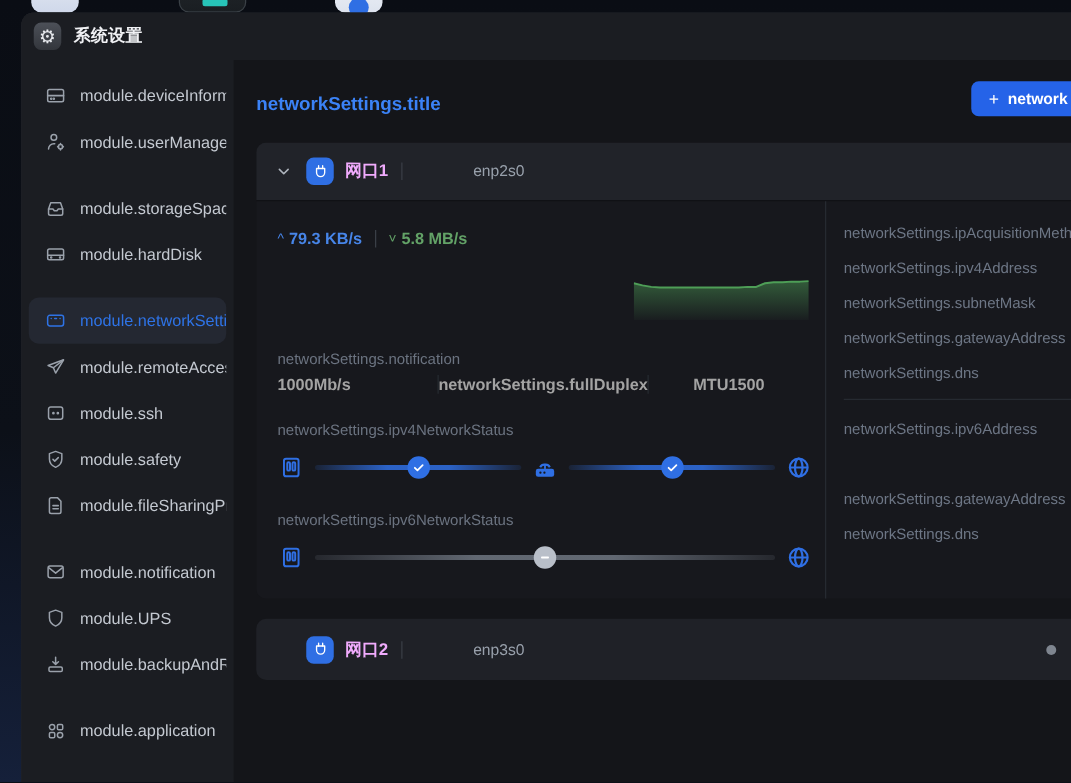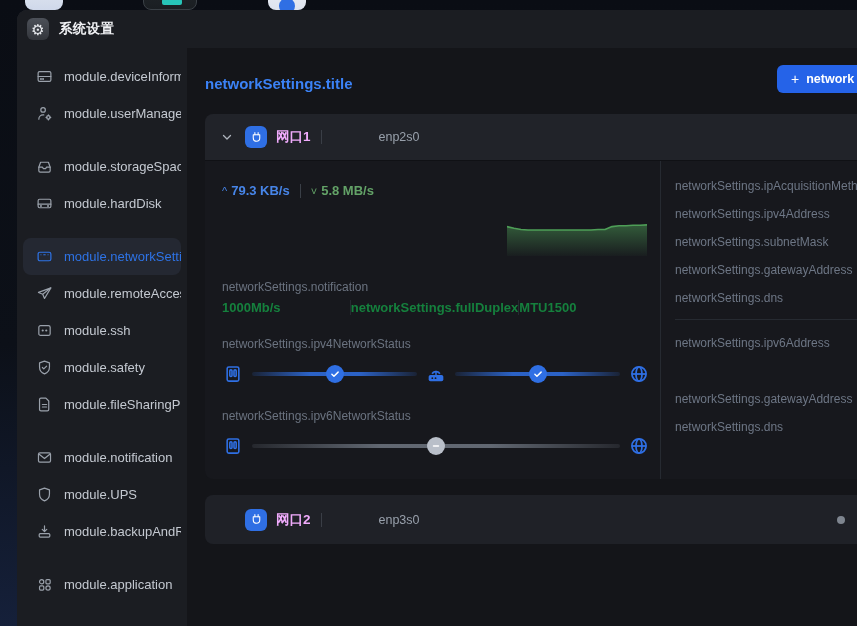--- a/index.html
+++ b/index.html
@@ -56,23 +56,23 @@
   .speeds { display:flex; align-items:center; gap:10px; }
   .speed { font-size:13px; font-weight:bold; display:flex; align-items:center; gap:4px; }
   .speed.up { color:#4785e8; }
   .speed.down { color:#63a267; }
   .speed .arr { font-size:11px; font-weight:normal; }
   .speed-div { width:1px; height:14px; background:#3a3f47; }
   .spark-wrap { display:flex; justify-content:flex-end; margin-top:16px; padding-right:3px; }
 
   .cfg-label { margin-top:24px; }
   .cfg-row { display:flex; margin-top:6px; }
-  .cfg-cell { flex:1; color:#15803d; font-size:13px; font-weight:bold; }
+  .cfg-cell { flex:1; color:#a3a3a3; font-size:13px; font-weight:bold; }
   .cfg-cell.mid { text-align:center; border-left:1px solid #262a31; border-right:1px solid #262a31; }
-  .cfg-cell.right { text-align:left; padding-right:3px; }
+  .cfg-cell.right { text-align:center; padding-right:3px; }
 
   .st-label { margin-top:22px; }
   .status-row { display:flex; align-items:center; margin-top:10px; height:26px; }
   .node-icon { width:22px; height:22px; color:#2f6fe4; flex:none; display:flex; align-items:center; justify-content:center; }
   .seg { flex:1; position:relative; height:4px; border-radius:2px; margin:0 8px; }
   .seg.blue { background:linear-gradient(90deg,rgba(47,111,228,.12),rgba(47,111,228,.85) 35%,rgba(47,111,228,.85) 65%,rgba(47,111,228,.12)); }
   .seg.gray { background:linear-gradient(90deg,rgba(122,130,142,.15),rgba(122,130,142,.75) 35%,rgba(122,130,142,.75) 65%,rgba(122,130,142,.15)); }
   .seg .badge { position:absolute; left:50%; top:50%; transform:translate(-50%,-50%); width:18px; height:18px; border-radius:50%; display:flex; align-items:center; justify-content:center; }
   .badge.check { background:#2f6fe4; color:#fff; }
   .badge.dash { background:#b9bfc9; color:#fff; }

